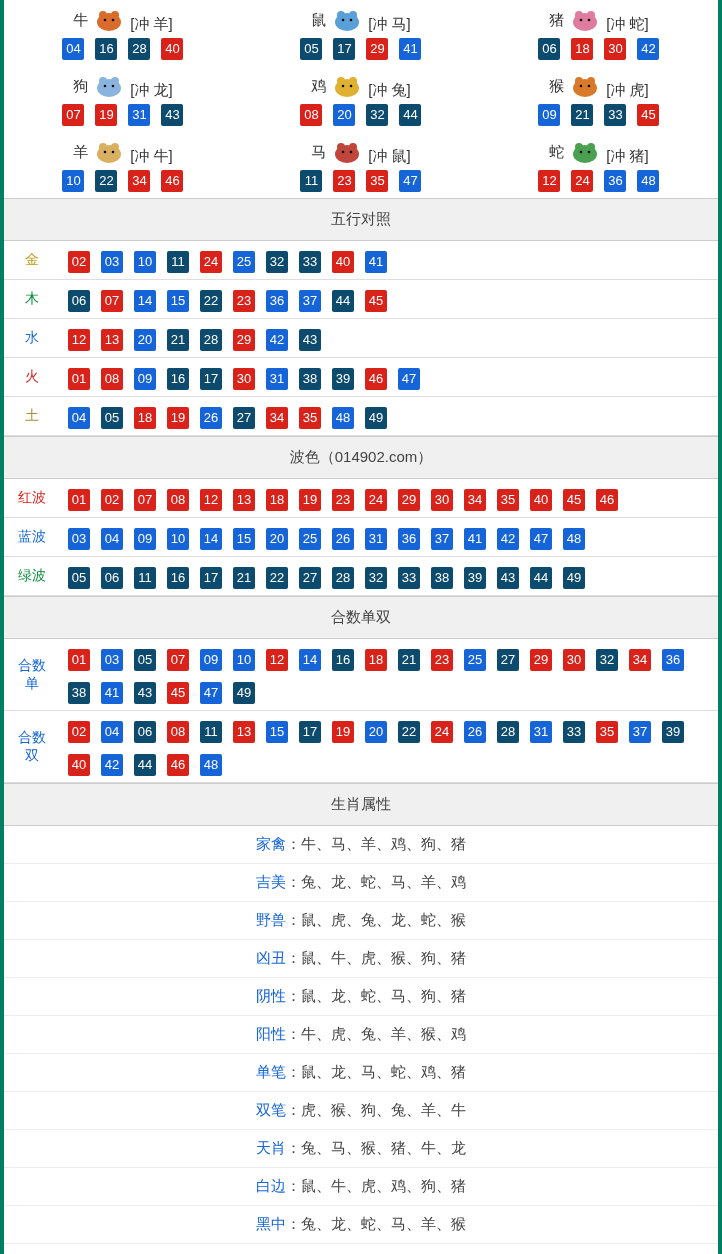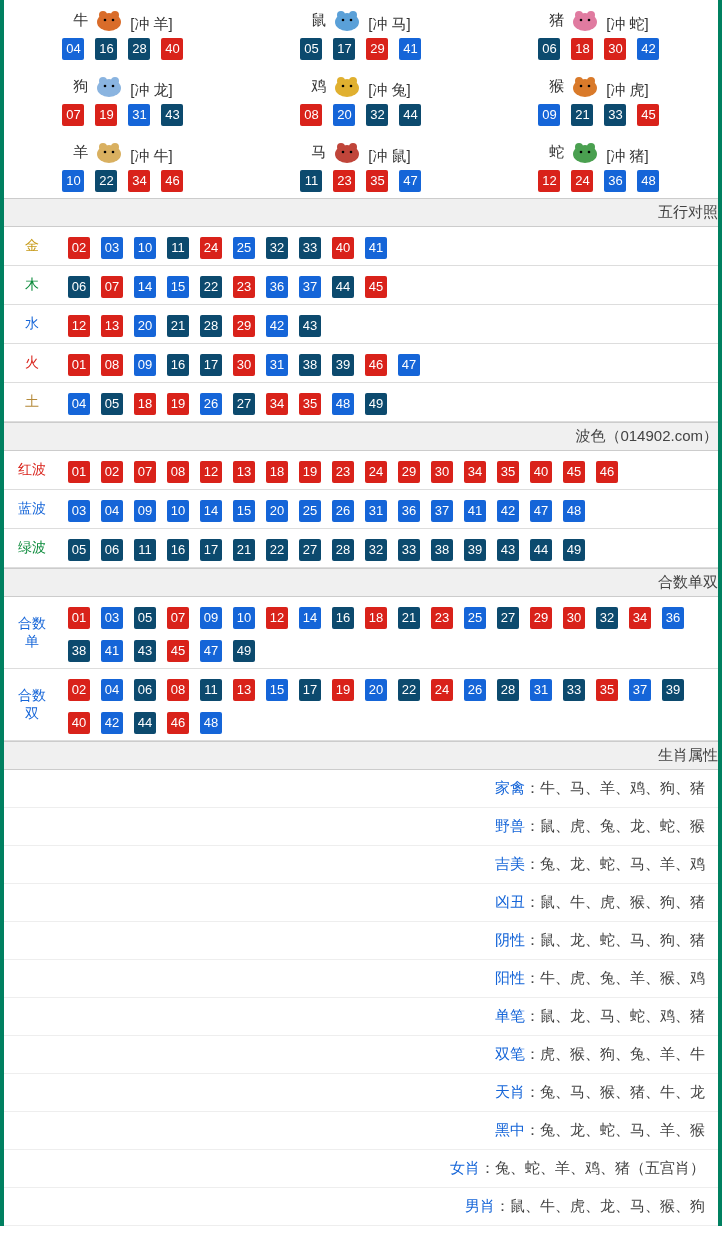--- a/index.html
+++ b/index.html
@@ -9,33 +9,33 @@
   .zodiac-cell { width: 33%; text-align: center; }
   .zodiac-head { display: flex; align-items: center; justify-content: center; gap: 2px; }
   .zodiac-name { font-size: 15px; color: #333; }
   .zodiac-clash { font-size: 15px; color: #333; margin-top: 8px; }
   .icon-box { width: 38px; height: 28px; display: inline-flex; align-items: center; justify-content: center; }
   .num-row { display: flex; justify-content: center; gap: 11px; margin-top: 4px; flex-wrap: wrap; }
   .num { width: 22px; height: 22px; line-height: 22px; color: #fff; text-align: center; font-size: 13px; border-radius: 2px; }
   .red { background: #d9221a; }
   .blue { background: #1565d8; }
   .green { background: #0c4a6e; }
-  .sec-head { background: #f0f0f0; border-top: 1px solid #ccc; border-bottom: 1px solid #ccc; text-align: right; padding: 4px 0; font-size: 15px; color: #444; }
+  .sec-head { background: #f0f0f0; border-top: 1px solid #ccc; border-bottom: 1px solid #ccc; text-align: center; padding: 11px 0; font-size: 15px; color: #444; }
   table.tbl { width: 100%; border-collapse: collapse; }
   table.tbl td { border-bottom: 1px solid #ddd; padding: 6px 8px; vertical-align: middle; }
   table.tbl td:first-child { width: 56px; text-align: center; }
   .lbl-gold { color: #c79b1a; }
   .lbl-wood { color: #0a8a3a; }
   .lbl-water { color: #1565d8; }
   .lbl-fire { color: #d9221a; }
   .lbl-earth { color: #b58a3a; }
   .lbl-red { color: #d9221a; }
   .lbl-blue { color: #1565d8; }
   .lbl-green { color: #0a8a3a; }
-  .attr-row { text-align: right; padding: 9px 13px; border-bottom: 1px solid #eee; color: #444; font-size: 15px; }
+  .attr-row { text-align: center; padding: 9px 13px; border-bottom: 1px solid #eee; color: #444; font-size: 15px; }
   .attr-label { color: #1565d8; }
   svg { display: block; }
 </style>
 </head>
 <body>
 
 <div class="outer">
 
   <div id="zodiac-grid">
       <div class="zodiac-row">
@@ -469,44 +469,47 @@
     </tr>
       </tbody>
     </table>
 
   <div class="sec-head">生肖属性</div>
   <div id="attrs-list">
       <div class="attr-row">
      <span class="attr-label">家禽</span><span>：</span><span>牛、马、羊、鸡、狗、猪</span>
    </div>
       <div class="attr-row">
+     <span class="attr-label">吉美</span><span>：</span><span>兔、龙、蛇、马、羊、鸡</span>
+   </div>
+      <div class="attr-row">
      <span class="attr-label">野兽</span><span>：</span><span>鼠、虎、兔、龙、蛇、猴</span>
    </div>
       <div class="attr-row">
-     <span class="attr-label">吉美</span><span>：</span><span>兔、龙、蛇、马、羊、鸡</span>
-   </div>
-      <div class="attr-row">
      <span class="attr-label">凶丑</span><span>：</span><span>鼠、牛、虎、猴、狗、猪</span>
    </div>
       <div class="attr-row">
      <span class="attr-label">阴性</span><span>：</span><span>鼠、龙、蛇、马、狗、猪</span>
    </div>
       <div class="attr-row">
      <span class="attr-label">阳性</span><span>：</span><span>牛、虎、兔、羊、猴、鸡</span>
    </div>
       <div class="attr-row">
      <span class="attr-label">单笔</span><span>：</span><span>鼠、龙、马、蛇、鸡、猪</span>
    </div>
       <div class="attr-row">
      <span class="attr-label">双笔</span><span>：</span><span>虎、猴、狗、兔、羊、牛</span>
    </div>
       <div class="attr-row">
      <span class="attr-label">天肖</span><span>：</span><span>兔、马、猴、猪、牛、龙</span>
    </div>
       <div class="attr-row">
+     <span class="attr-label">白边</span><span>：</span><span>鼠、牛、虎、鸡、狗、猪</span>
+   </div>
+      <div class="attr-row">
      <span class="attr-label">黑中</span><span>：</span><span>兔、龙、蛇、马、羊、猴</span>
    </div>
       <div class="attr-row">
      <span class="attr-label">女肖</span><span>：</span><span>兔、蛇、羊、鸡、猪（五宫肖）</span>
    </div>
       <div class="attr-row">
      <span class="attr-label">男肖</span><span>：</span><span>鼠、牛、虎、龙、马、猴、狗</span>
    </div>
     </div>
 

